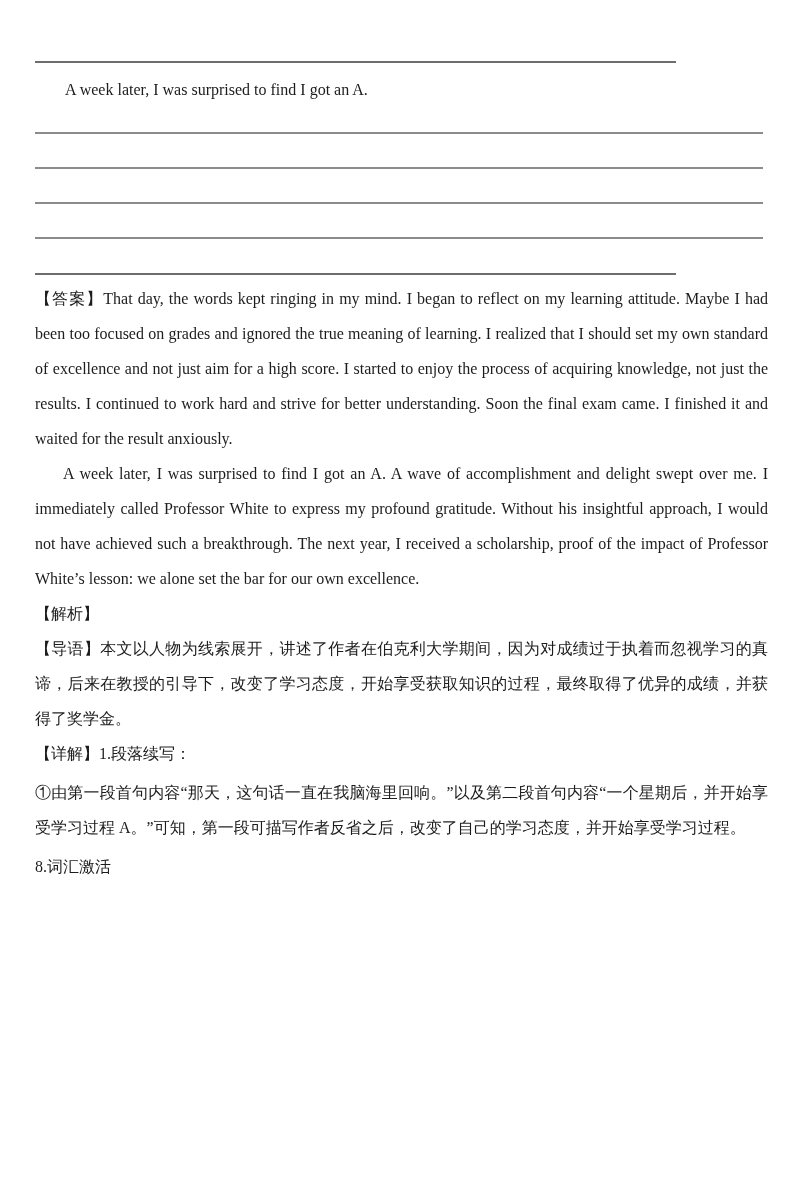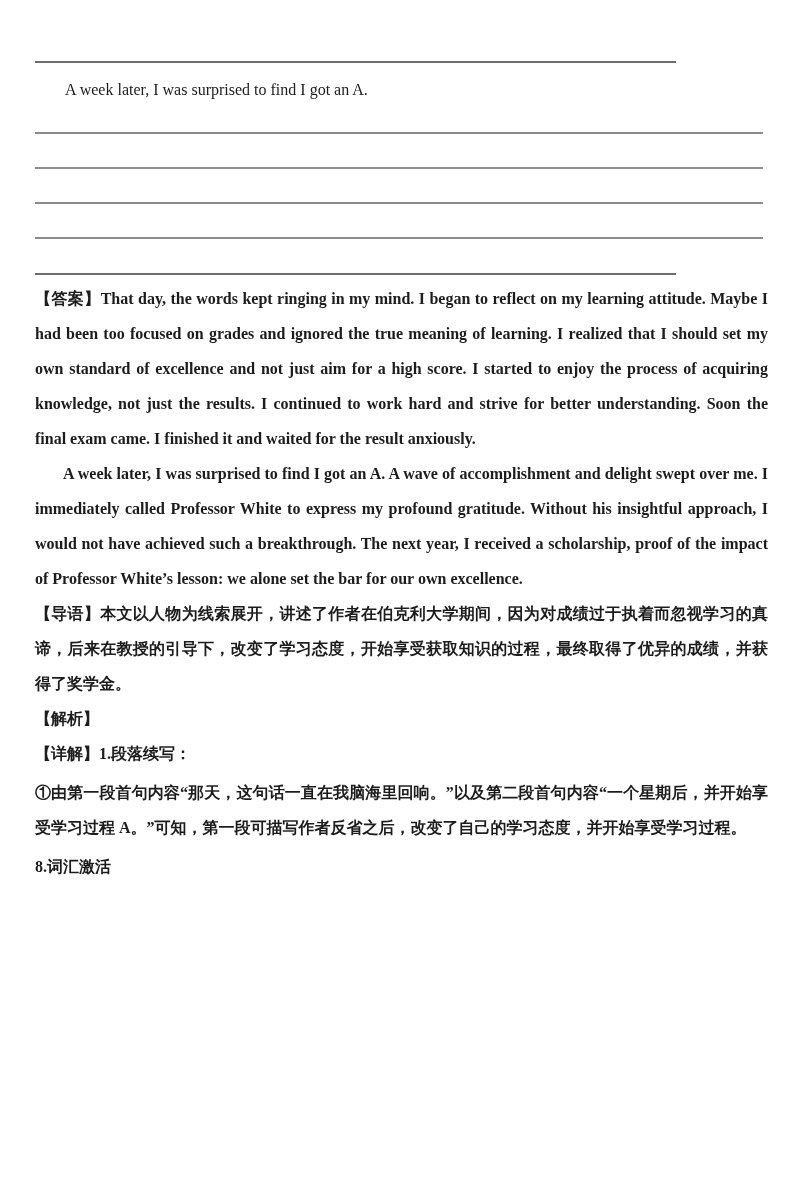--- a/index.html
+++ b/index.html
@@ -36,21 +36,21 @@
   }
   .body {
     position: absolute;
     top: 281px;
     left: 35px;
     width: 733px;
     font-size: 16px;
     line-height: 35px;
     text-align: justify;
   }
-  .body p { margin: 0; font-weight: bold; }
+  .body p { margin: 0; }
   .body p.dp { margin-top: 4px; }
   .indent { text-indent: 28px; }
 </style>
 </head>
 <body>
 
 <div class="page">
 
   <div class="rule rule-short" style="top:61px;"></div>
 
@@ -62,23 +62,23 @@
   <div class="rule" style="top:237px;"></div>
 
   <div class="rule rule-short" style="top:273px;"></div>
 
   <div class="body">
 
     <p><span>【答案】</span><span>That day, the words kept ringing in my mind. I began to reflect on my learning attitude. Maybe I had been too focused on grades and ignored the true meaning of learning. I realized that I should set my own standard of excellence and not just aim for a high score. I started to enjoy the process of acquiring knowledge, not just the results. I continued to work hard and strive for better understanding. Soon the final exam came. I finished it and waited for the result anxiously.</span></p>
 
     <p class="indent">A week later, I was surprised to find I got an A. A wave of accomplishment and delight swept over me. I immediately called Professor White to express my profound gratitude. Without his insightful approach, I would not have achieved such a breakthrough. The next year, I received a scholarship, proof of the impact of Professor White’s lesson: we alone set the bar for our own excellence.</p>
 
+    <p>【解析】</p>
+
     <p><span>【导语】</span><span>本文以人物为线索展开，讲述了作者在伯克利大学期间，因为对成绩过于执着而忽视学习的真谛，后来在教授的引导下，改变了学习态度，开始享受获取知识的过程，最终取得了优异的成绩，并获得了奖学金。</span></p>
-
-    <p>【解析】</p>
 
     <p><span>【详解】</span><span>1.段落续写：</span></p>
 
     <p class="dp">①由第一段首句内容“那天，这句话一直在我脑海里回响。”以及第二段首句内容“一个星期后，并开始享受学习过程 A。”可知，第一段可描写作者反省之后，改变了自己的学习态度，并开始享受学习过程。</p>
 
 
 
     <p class="dp">8.词汇激活</p>
 
   </div>

